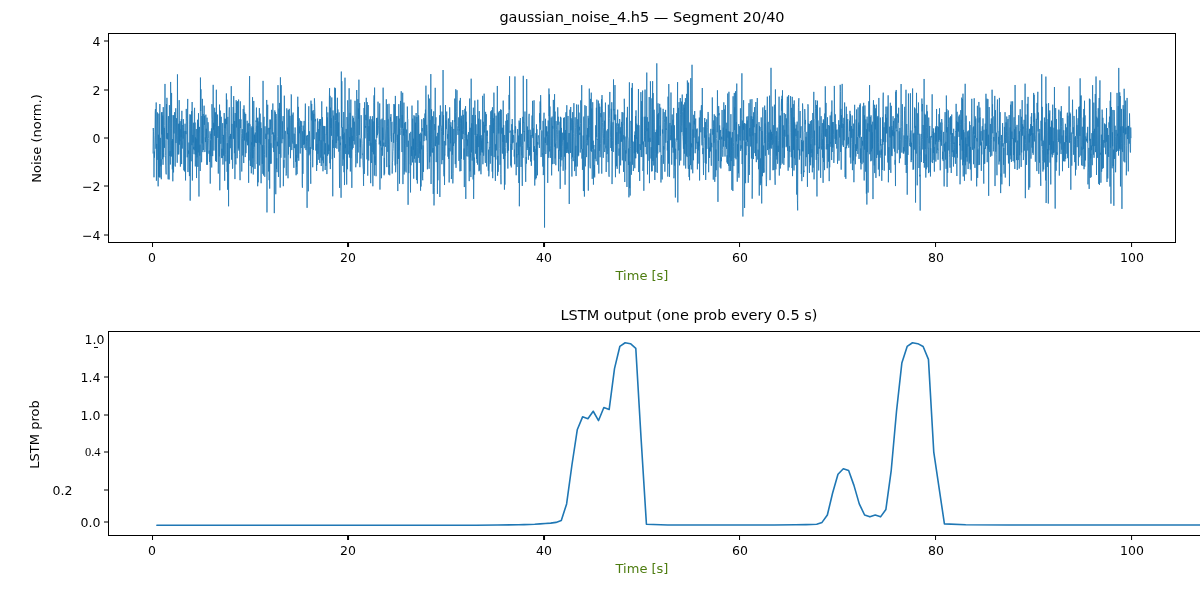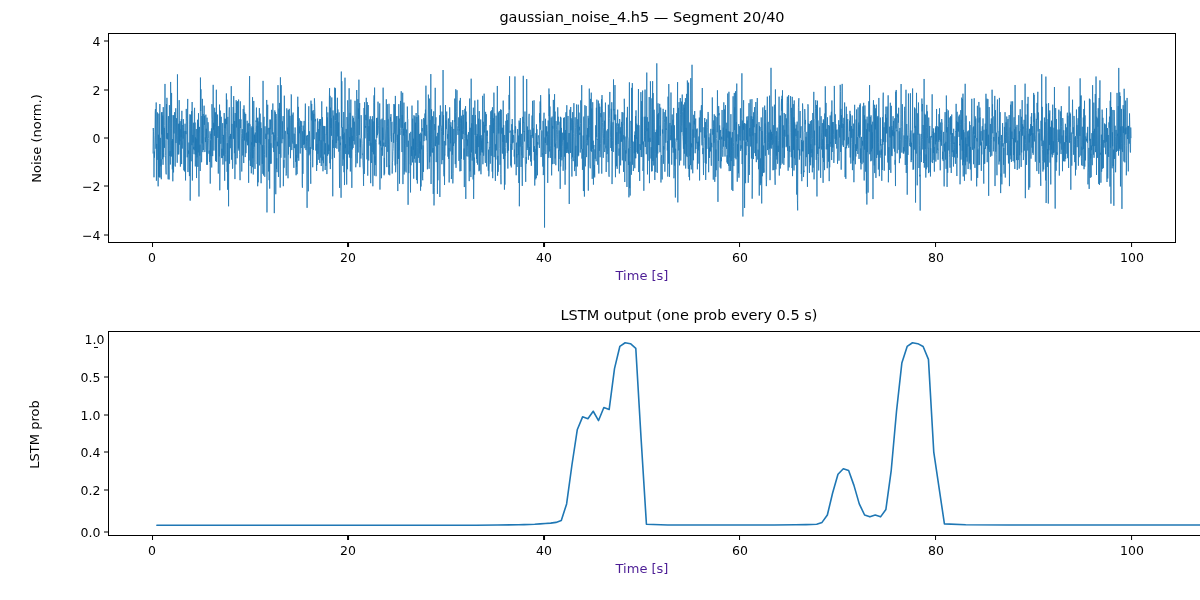--- a/index.html
+++ b/index.html
@@ -86,21 +86,21 @@
   .ytick-holder {
     position: absolute;
     top: 0;
     height: 100%;
   }
 
   .xlabel {
     position: absolute;
     text-align: center;
     font-size: 13px;
-    color: #4c1d95;
+    color: #4d7c0f;
     white-space: nowrap;
   }
   .ylabel {
     position: absolute;
     font-size: 13px;
     color: #000000;
     white-space: nowrap;
     transform-origin: center center;
     transform: rotate(-90deg);
   }
@@ -198,38 +198,38 @@
         <div class="ticklabel">80</div>
       </div>
       <div class="xtick" style="left: 1023.91px; top: 0px;">
         <div class="tickmark"></div>
         <div class="ticklabel">100</div>
       </div>
     </div>
   <div class="xlabel" style="left:108px; top:561px; width:1068px;">Time [s]</div>
 
   <div class="ytick-holder" id="yticks-prob" style="left:48px; top:331px; width:60px; height:205px;">
-      <div class="ytick" style="top: 201px;">
+      <div class="ytick" style="top: 191px;">
         <div class="ticklabel">0.0</div>
         <div class="tickmark"></div>
       </div>
-      <div class="ytick" style="top: 158.613px;">
+      <div class="ytick" style="top: 158.613px; gap: 28px;">
         <div class="ticklabel">0.2</div>
         <div class="tickmark"></div>
       </div>
-      <div class="ytick" style="top: 121.204px;">
+      <div class="ytick" style="top: 121.204px; font-family: Liberation Serif, serif;">
         <div class="ticklabel">0.4</div>
         <div class="tickmark"></div>
       </div>
       <div class="ytick" style="top: 83.7956px;">
         <div class="ticklabel">1.0</div>
         <div class="tickmark"></div>
       </div>
       <div class="ytick" style="top: 46.3869px;">
-        <div class="ticklabel">0.5</div>
+        <div class="ticklabel">1.4</div>
         <div class="tickmark"></div>
       </div>
       <div class="ytick" style="top: 8.9781px; flex-direction: column;">
         <div class="ticklabel">1.0</div>
         <div class="tickmark"></div>
       </div>
     </div>
   <div class="ylabel" style="left:-46px; top:427px; width:160px; text-align:center;">LSTM prob</div>
 
 </div>

